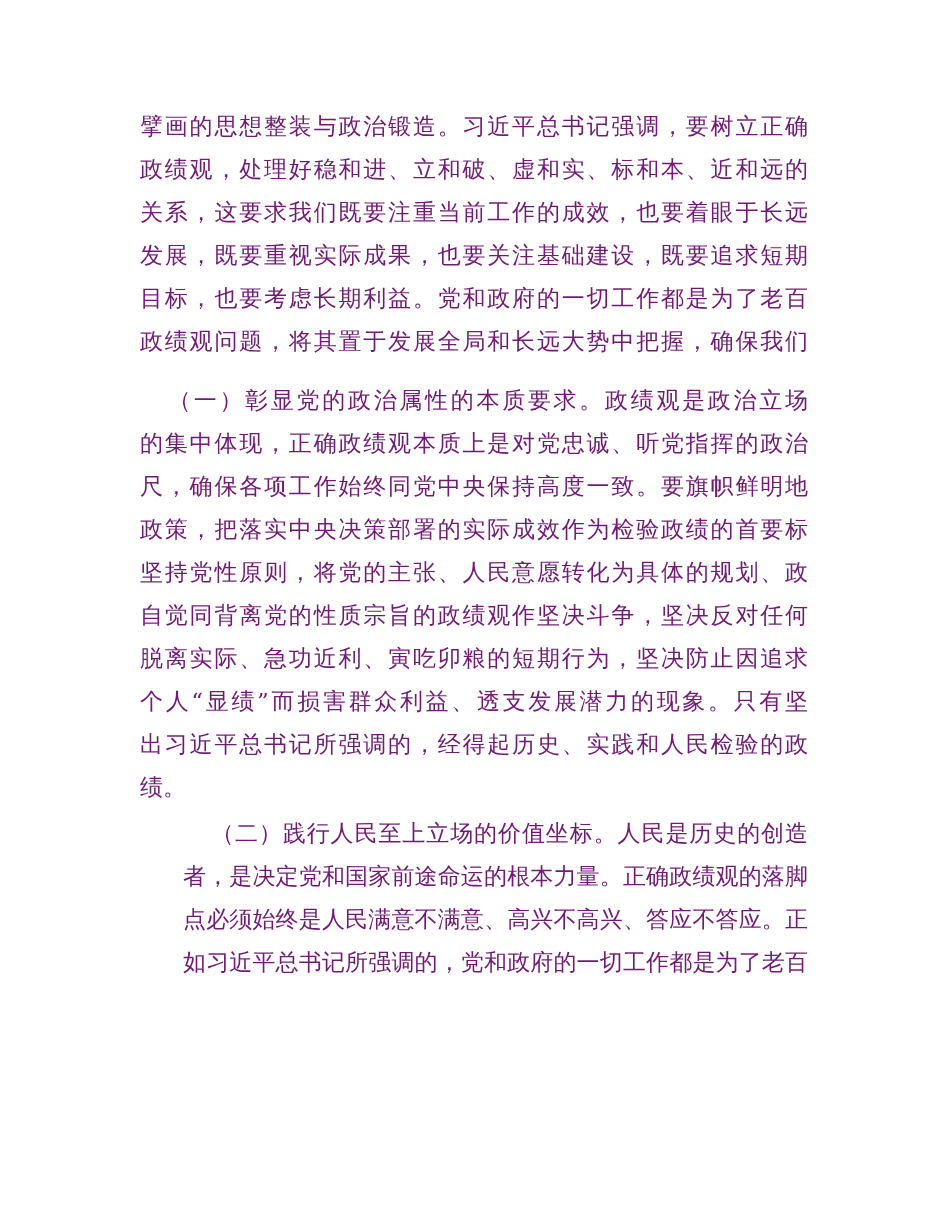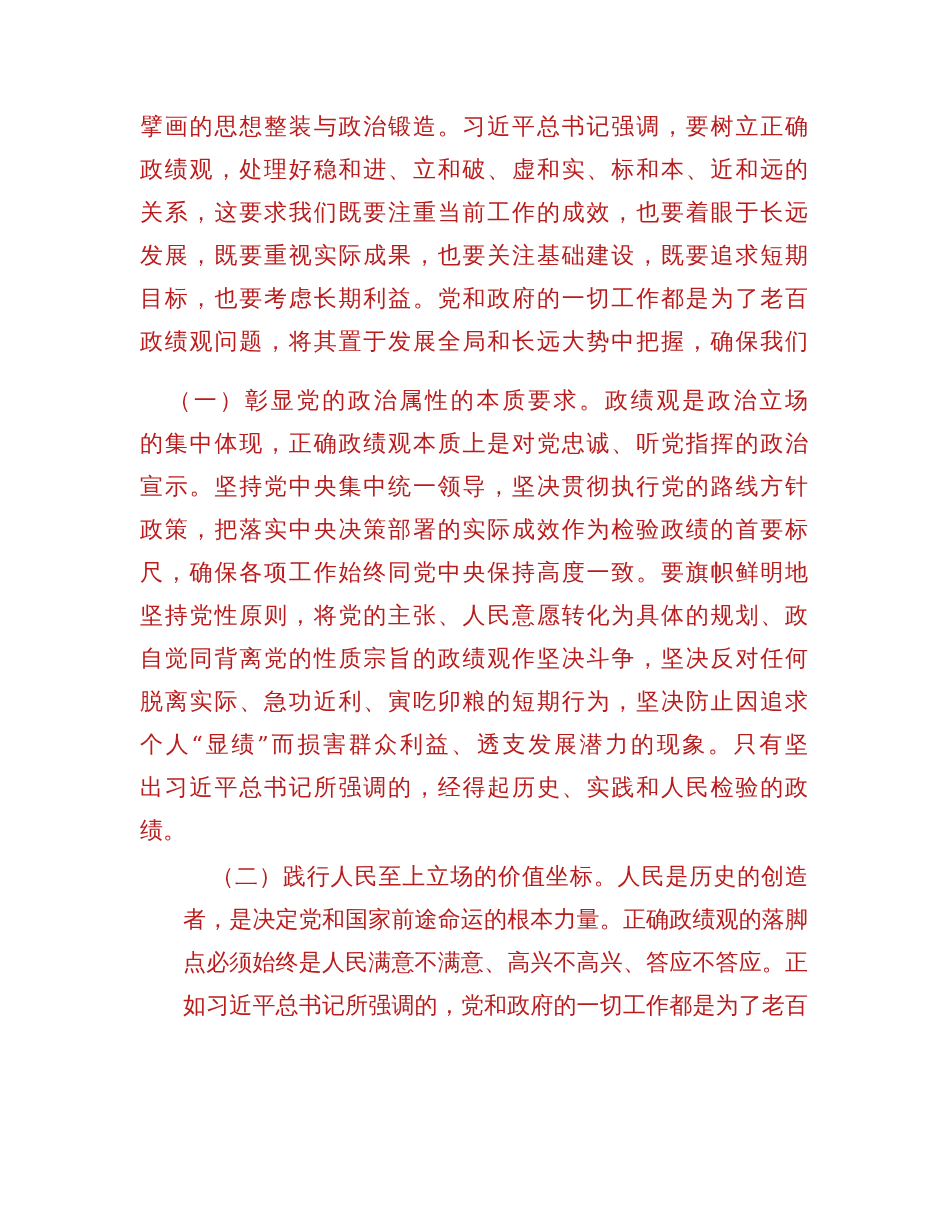--- a/index.html
+++ b/index.html
@@ -1,21 +1,21 @@
 <!DOCTYPE html>
 <html><head>
 <meta charset="utf-8">
 <style>
   html, body { margin: 0; padding: 0; background: #ffffff; }
   body { width: 950px; height: 1230px; position: relative; overflow: hidden; }
   .page { position: absolute; left: 0; top: 0; width: 950px; height: 1230px; background: #ffffff; }
   .content {
     position: absolute; left: 140px; top: 105px; width: 668px;
     font-family: "DejaVu Serif", "Liberation Serif", serif;
-    font-size: 23px; color: #b91c1c;
+    font-size: 23px; color: #701a75;
   }
   .para { margin: 0; padding: 0; }
   .line {
     display: block; height: 43px; line-height: 43px;
     white-space: nowrap; text-align: justify; text-align-last: justify;
     letter-spacing: 0;
   }
   .line.last { text-align-last: left; }
   .line.indent { padding-left: 0; }
   .para + .para { margin-top: 16px; }
@@ -32,23 +32,22 @@
       <span class="line">政绩观，处理好稳和进、立和破、虚和实、标和本、近和远的</span>
       <span class="line">关系，这要求我们既要注重当前工作的成效，也要着眼于长远</span>
       <span class="line">发展，既要重视实际成果，也要关注基础建设，既要追求短期</span>
       <span class="line">目标，也要考虑长期利益。党和政府的一切工作都是为了老百</span>
       <span class="line">政绩观问题，将其置于发展全局和长远大势中把握，确保我们</span>
     </div>
 
     <div class="para">
       <span class="line indent" style="padding-left:28px;">（一）彰显党的政治属性的本质要求。政绩观是政治立场</span>
       <span class="line">的集中体现，正确政绩观本质上是对党忠诚、听党指挥的政治</span>
-      <span class="line">宣示。坚持党中央集中统一领导，坚决贯彻执行党的路线方针</span>
+      <span class="line">尺，确保各项工作始终同党中央保持高度一致。要旗帜鲜明地</span>
       <span class="line">政策，把落实中央决策部署的实际成效作为检验政绩的首要标</span>
-      <span class="line">尺，确保各项工作始终同党中央保持高度一致。要旗帜鲜明地</span>
       <span class="line">坚持党性原则，将党的主张、人民意愿转化为具体的规划、政</span>
       <span class="line">自觉同背离党的性质宗旨的政绩观作坚决斗争，坚决反对任何</span>
       <span class="line">脱离实际、急功近利、寅吃卯粮的短期行为，坚决防止因追求</span>
       <span class="line">个人“显绩”而损害群众利益、透支发展潜力的现象。只有坚</span>
       <span class="line">出习近平总书记所强调的，经得起历史、实践和人民检验的政</span>
       <span class="line last">绩。</span>
     </div>
 
     <div class="para p3">
       <span class="line indent" style="padding-left:28px;">（二）践行人民至上立场的价值坐标。人民是历史的创造</span>

